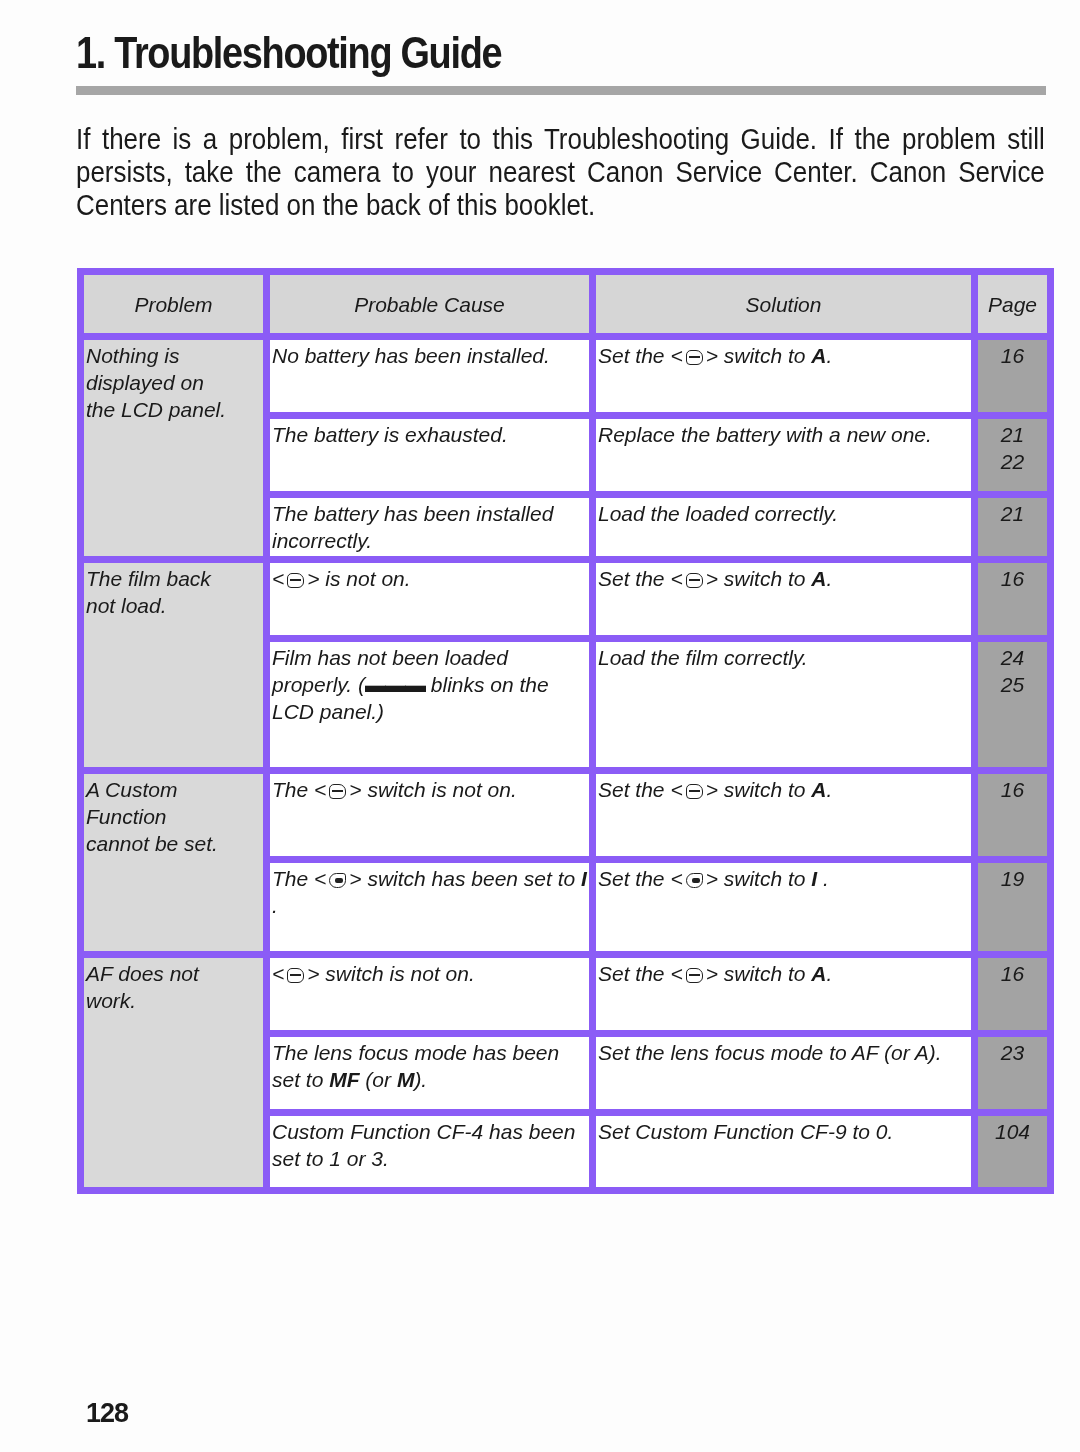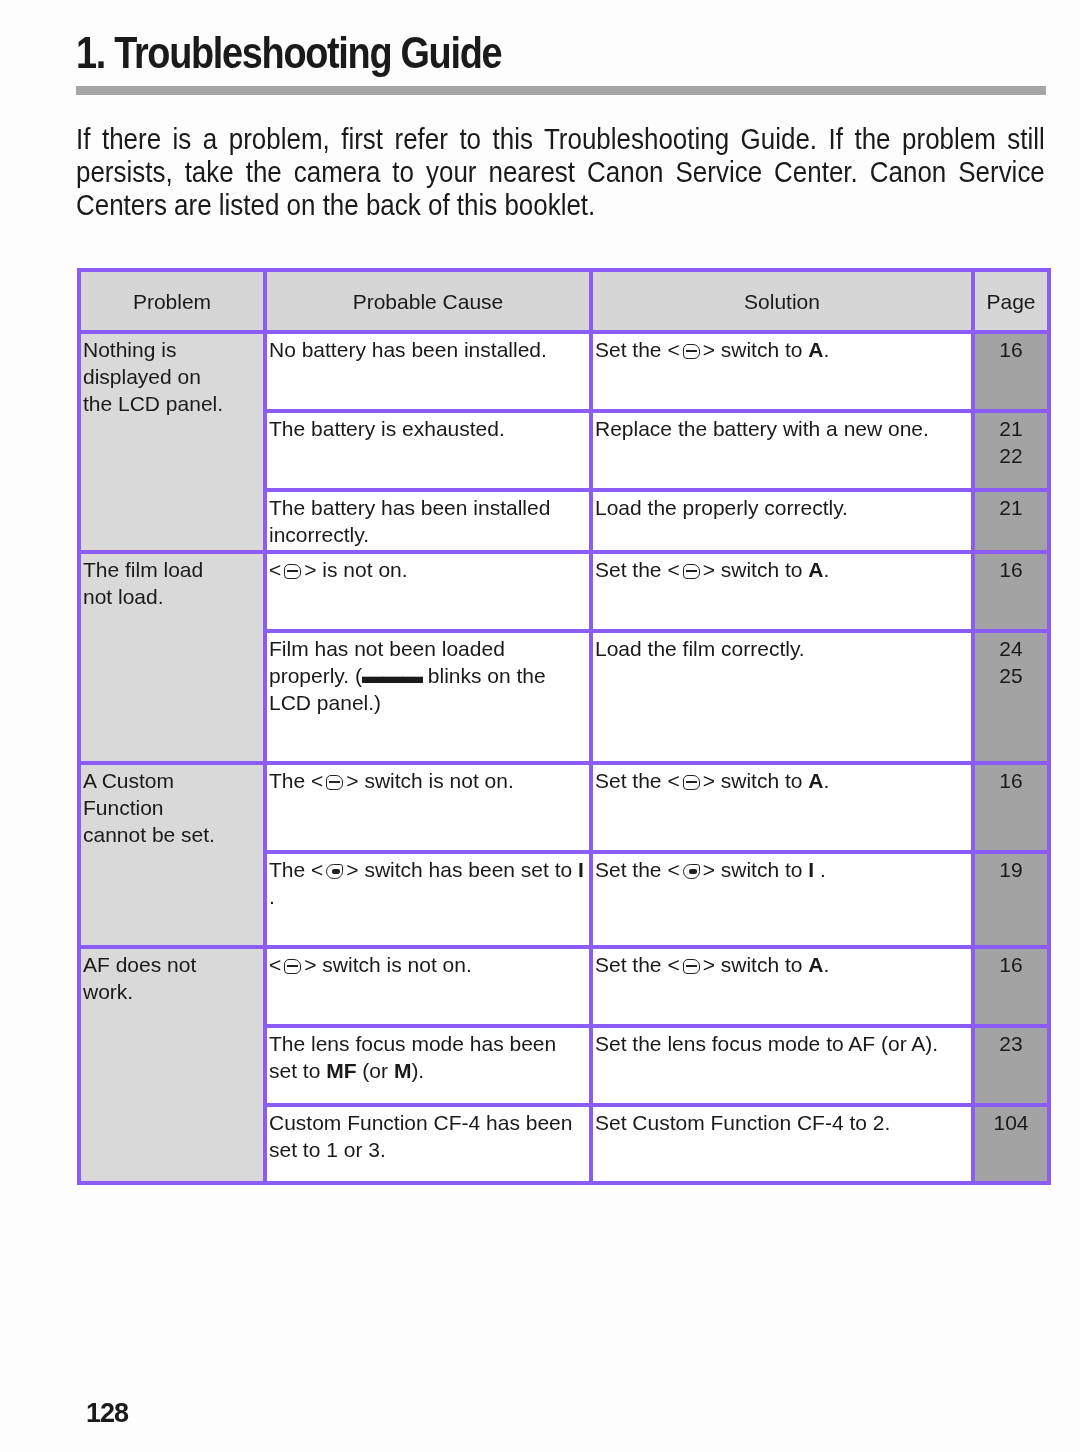--- a/index.html
+++ b/index.html
@@ -35,23 +35,24 @@
   }
   table.guide {
     position: absolute; left: 77px; top: 268px;
     width: 970px;
     border-collapse: collapse;
     table-layout: fixed;
     font-size: 21px;
     line-height: 27px;
   }
   table.guide th, table.guide td {
-    border: 4px solid #8b5cf6;
+    border: 7px solid #8b5cf6;
     vertical-align: top;
     padding: 2px;
+    font-style: italic;
   }
   table.guide th {
     background: #d6d6d6;
     font-weight: normal;
     height: 54px;
     vertical-align: middle;
     text-align: center;
   }
   td.problem {
     background: #d9d9d9;
@@ -126,29 +127,29 @@
     <tr style="height:79px">
       <td class="cause">The battery is exhausted.</td>
       <td class="solution">Replace the battery with a new one.</td>
       <td class="page">
         <span class="pl">21</span>
         <span class="pl">22</span>
       </td>
     </tr>
     <tr style="height:62px">
       <td class="cause">The battery has been installed incorrectly.</td>
-      <td class="solution">Load the properly correctly.</td>
+      <td class="solution">Load the loaded correctly.</td>
       <td class="page">
           <span class="pl">21</span>
         </td>
     </tr>
 
     <tr style="height:79px">
       <td class="problem" rowspan="2">
-        <span class="pl">The film load</span>
+        <span class="pl">The film back</span>
         <span class="pl">not load.</span>
       </td>
       <td class="cause"><span>&lt;</span><span class="sym"></span><span>&gt; is not on.</span></td>
       <td class="solution"><span>Set the &lt;</span><span class="sym"></span><span>&gt; switch to </span> <b>A</b><span>.</span></td>
       <td class="page">
           <span class="pl">16</span>
         </td>
     </tr>
     <tr style="height:132px">
       <td class="cause"><span>Film has not been loaded properly. (</span><span class="blink">▬▬▬</span><span> blinks on the LCD panel.)</span></td>
@@ -192,21 +193,21 @@
     </tr>
     <tr style="height:79px">
       <td class="cause"><span>The lens focus mode has been set to </span><b>MF</b><span> (or </span><b>M</b><span>).</span></td>
       <td class="solution">Set the lens focus mode to AF (or A).</td>
       <td class="page">
           <span class="pl">23</span>
         </td>
     </tr>
     <tr style="height:78px">
       <td class="cause">Custom Function CF-4 has been set to 1 or 3.</td>
-      <td class="solution">Set Custom Function CF-4 to 2.</td>
+      <td class="solution">Set Custom Function CF-9 to 0.</td>
       <td class="page">
           <span class="pl">104</span>
         </td>
     </tr>
   </tbody>
 </table>
 
 <p class="pagenum">128</p>
 
 </body></html>

